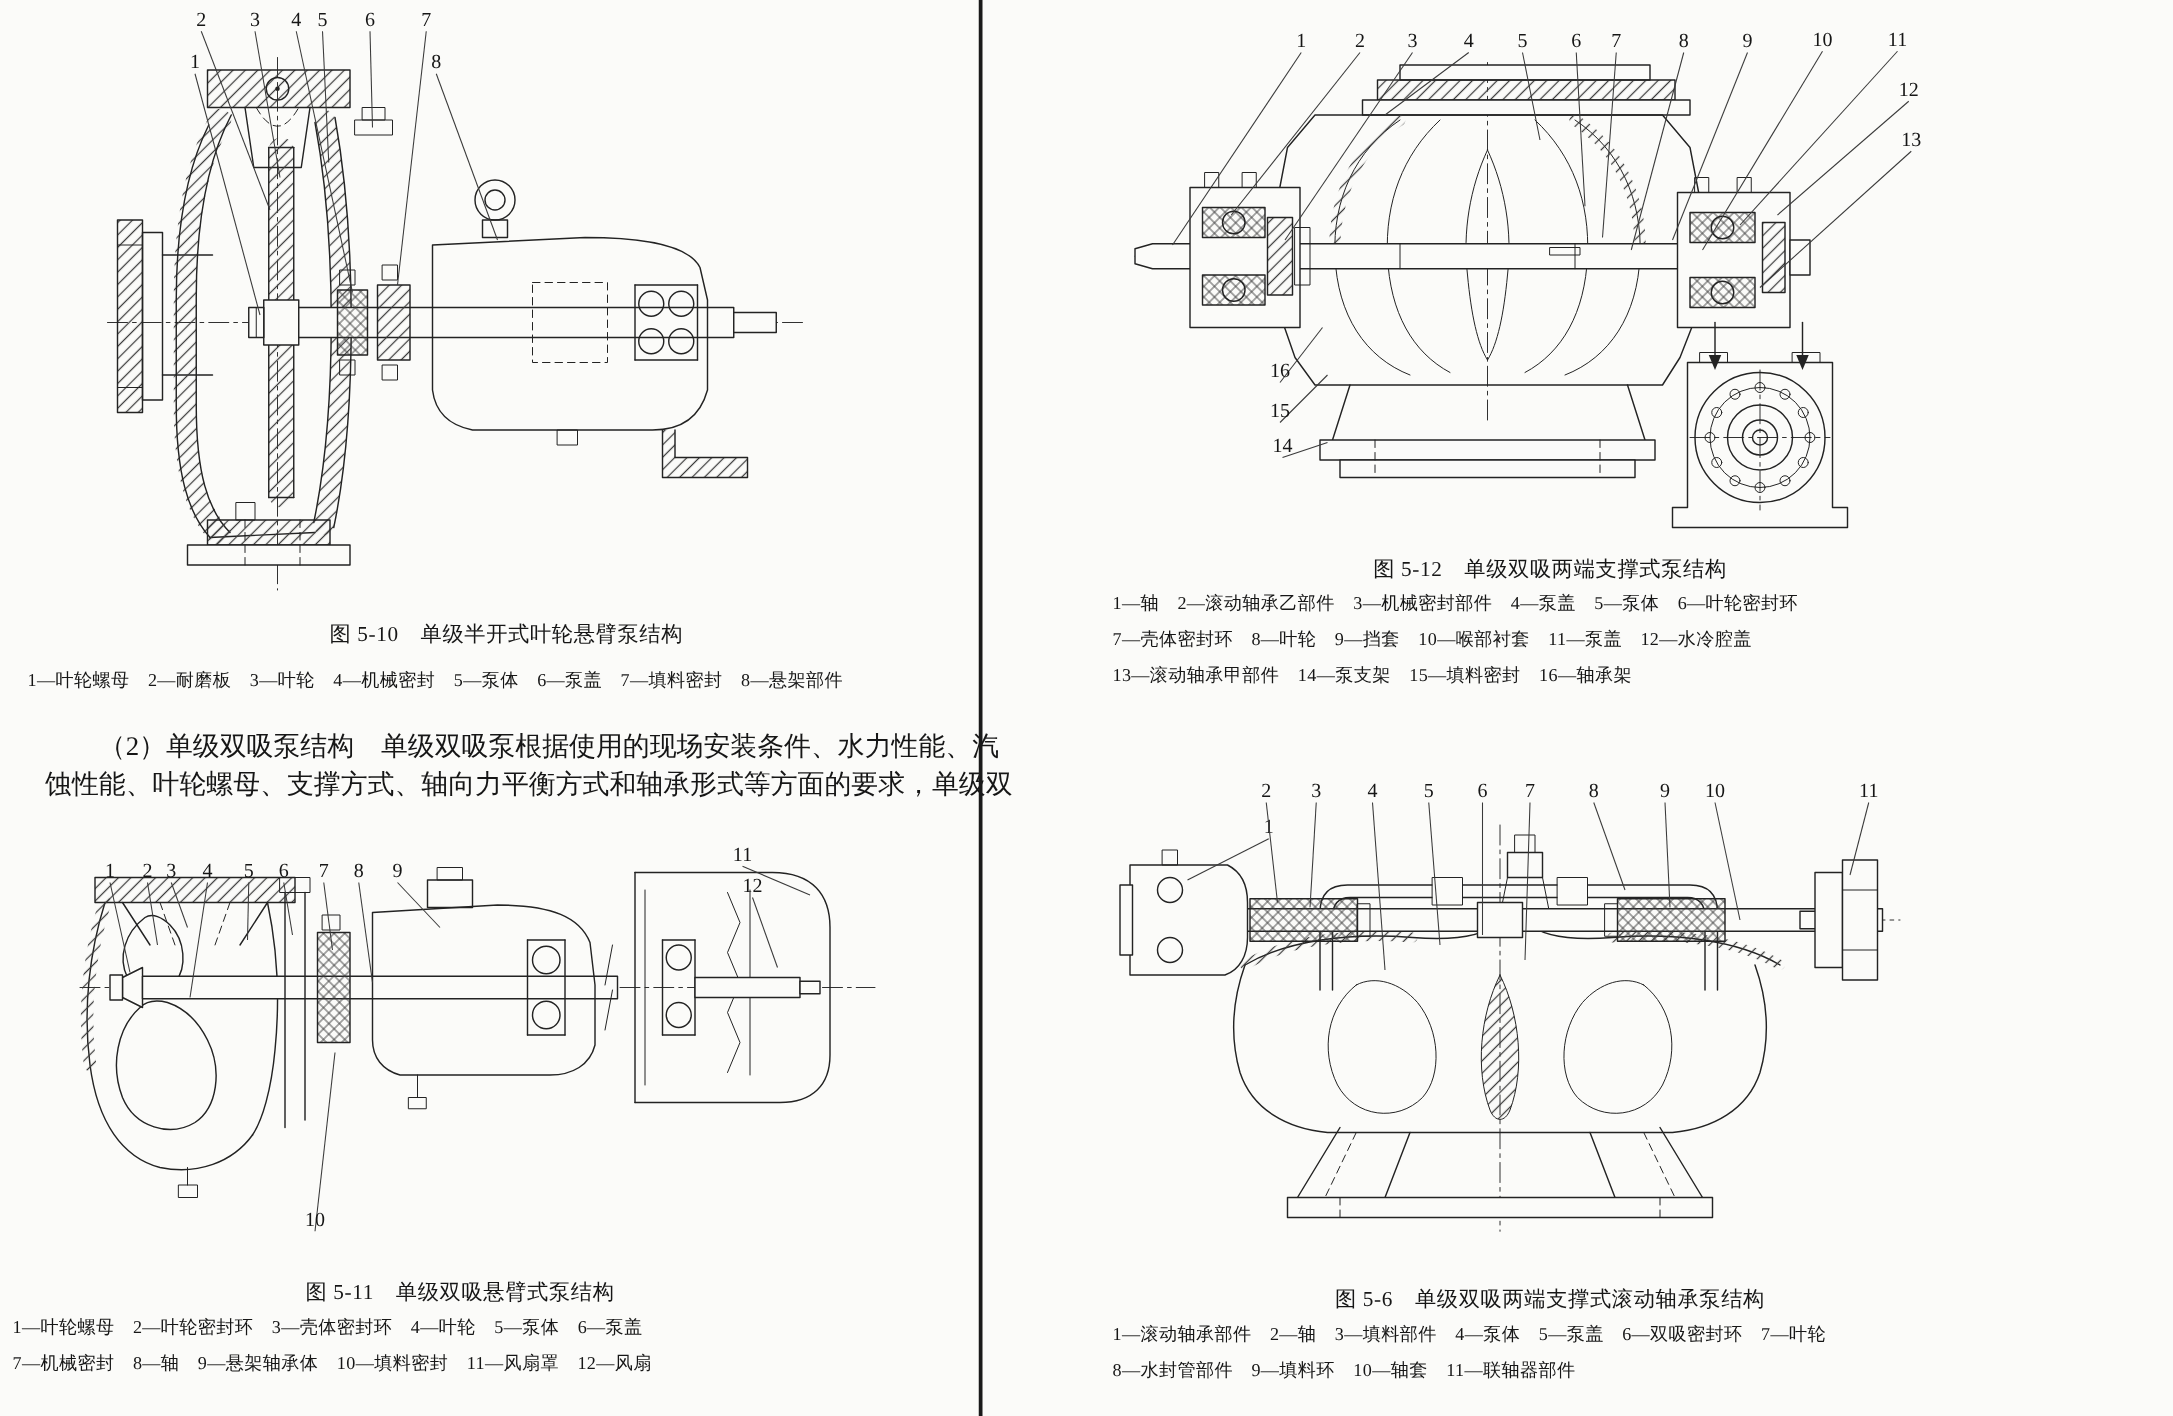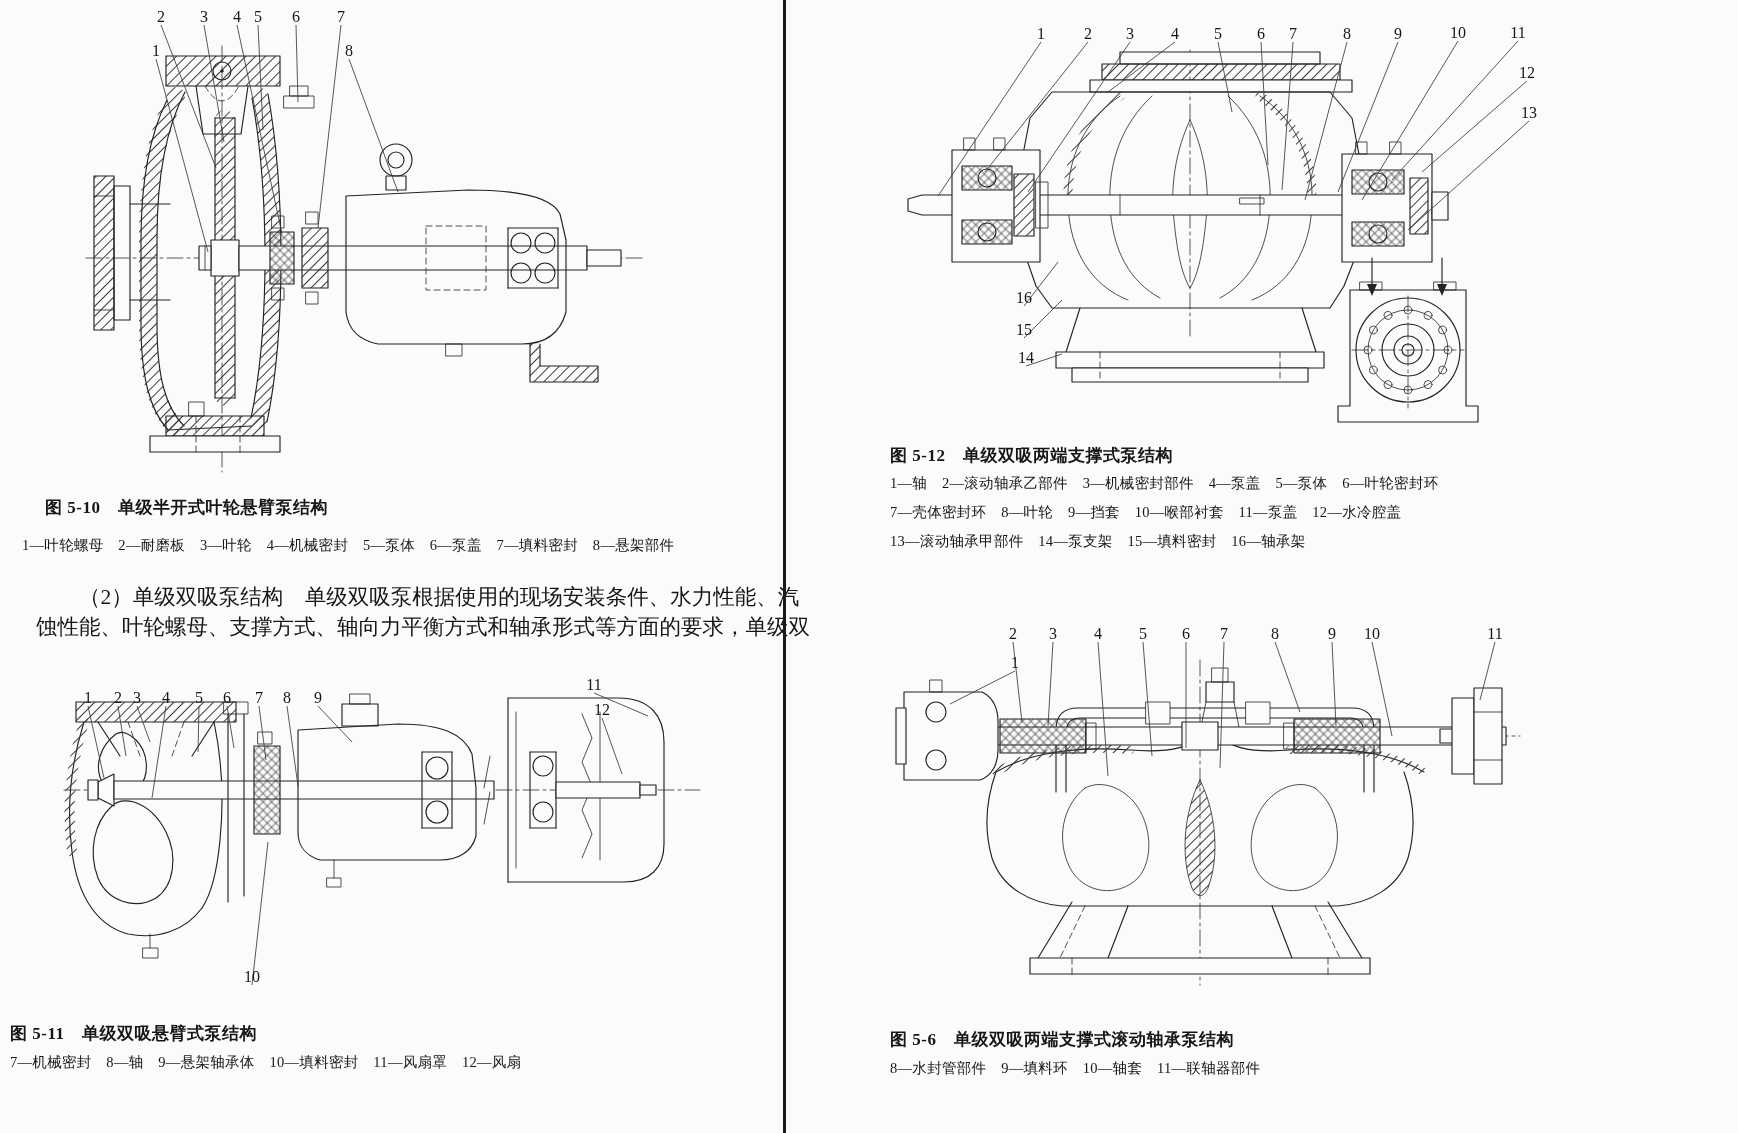--- a/index.html
+++ b/index.html
@@ -2,21 +2,21 @@
 <html><head>
 <meta charset="utf-8">
 <style>
   html,body{margin:0;padding:0}
   body{
     width:1738px;height:1133px;position:relative;overflow:hidden;
     background:#fbfbf9;color:#161616;
     font-family:"Liberation Serif","DejaVu Serif",serif;
   }
   .divider{position:absolute;top:0;width:3px;height:1133px;background:#1a1a1a}
-  .caption{position:absolute;text-align:left;font-size:17px;font-weight:bold;letter-spacing:.5px;white-space:nowrap}
+  .caption{position:absolute;text-align:center;font-size:17px;font-weight:normal;letter-spacing:.5px;white-space:nowrap}
   .legendblock{position:absolute;text-align:left}
   .legend-line{font-size:14.5px;line-height:22px;margin-bottom:7px;letter-spacing:.3px;white-space:nowrap}
   .para{position:absolute;left:36px;top:582px;width:716px}
   .para-line{font-size:21.5px;line-height:30px;white-space:nowrap}
   .para-line.first{text-indent:2em}
   svg.fig{position:absolute}
   g.art *{fill:none;stroke:#232323;stroke-width:1.15;stroke-linecap:round;stroke-linejoin:round}
   g.art .s2{stroke-width:.8}
   g.art .cl{stroke-width:.75;stroke-dasharray:16 4 3 4}
   g.art .dash{stroke-width:.8;stroke-dasharray:6 4}
@@ -217,20 +217,21 @@
     <line x1="252" y1="985" x2="268" y2="842" class="leader"></line>
     <text x="252" y="976" class="co">10</text>
     <line x1="594" y1="693" x2="648" y2="716" class="leader"></line>
     <text x="594" y="684" class="co">11</text>
     <line x1="602" y1="718" x2="622" y2="774" class="leader"></line>
     <text x="602" y="709" class="co">12</text>
   </svg>
 
 <div class="caption" style="left:10px;top:1022px;width:716px">图 5-11　单级双吸悬臂式泵结构</div>
 <div class="legendblock" style="left:10px;top:1051px;width:716px">
+  <div class="legend-line">1—叶轮螺母　2—叶轮密封环　3—壳体密封环　4—叶轮　5—泵体　6—泵盖</div>
   <div class="legend-line">7—机械密封　8—轴　9—悬架轴承体　10—填料密封　11—风扇罩　12—风扇</div>
 </div>
 
 <div class="divider" style="left:783px"></div>
 
 <svg class="fig" style="left:895px;top:10px;width:843px;height:432px" viewBox="895 10 843 432">
   <defs>
     <pattern id="h3" width="7" height="7" patternUnits="userSpaceOnUse" patternTransform="rotate(45)">
       <line x1="3.5" y1="0" x2="3.5" y2="7" stroke="#3a3a3a" stroke-width="1"></line>
     </pattern>
@@ -428,14 +429,15 @@
     <line x1="1332" y1="642" x2="1336" y2="726" class="leader"></line>
     <text x="1332" y="633" class="co">9</text>
     <line x1="1372" y1="642" x2="1392" y2="736" class="leader"></line>
     <text x="1372" y="633" class="co">10</text>
     <line x1="1495" y1="642" x2="1480" y2="700" class="leader"></line>
     <text x="1495" y="633" class="co">11</text>
   </svg>
 
 <div class="caption" style="left:890px;top:1028px;width:700px">图 5-6　单级双吸两端支撑式滚动轴承泵结构</div>
 <div class="legendblock" style="left:890px;top:1057px;width:700px">
+  <div class="legend-line">1—滚动轴承部件　2—轴　3—填料部件　4—泵体　5—泵盖　6—双吸密封环　7—叶轮</div>
   <div class="legend-line">8—水封管部件　9—填料环　10—轴套　11—联轴器部件</div>
 </div>
 
 </body></html>

